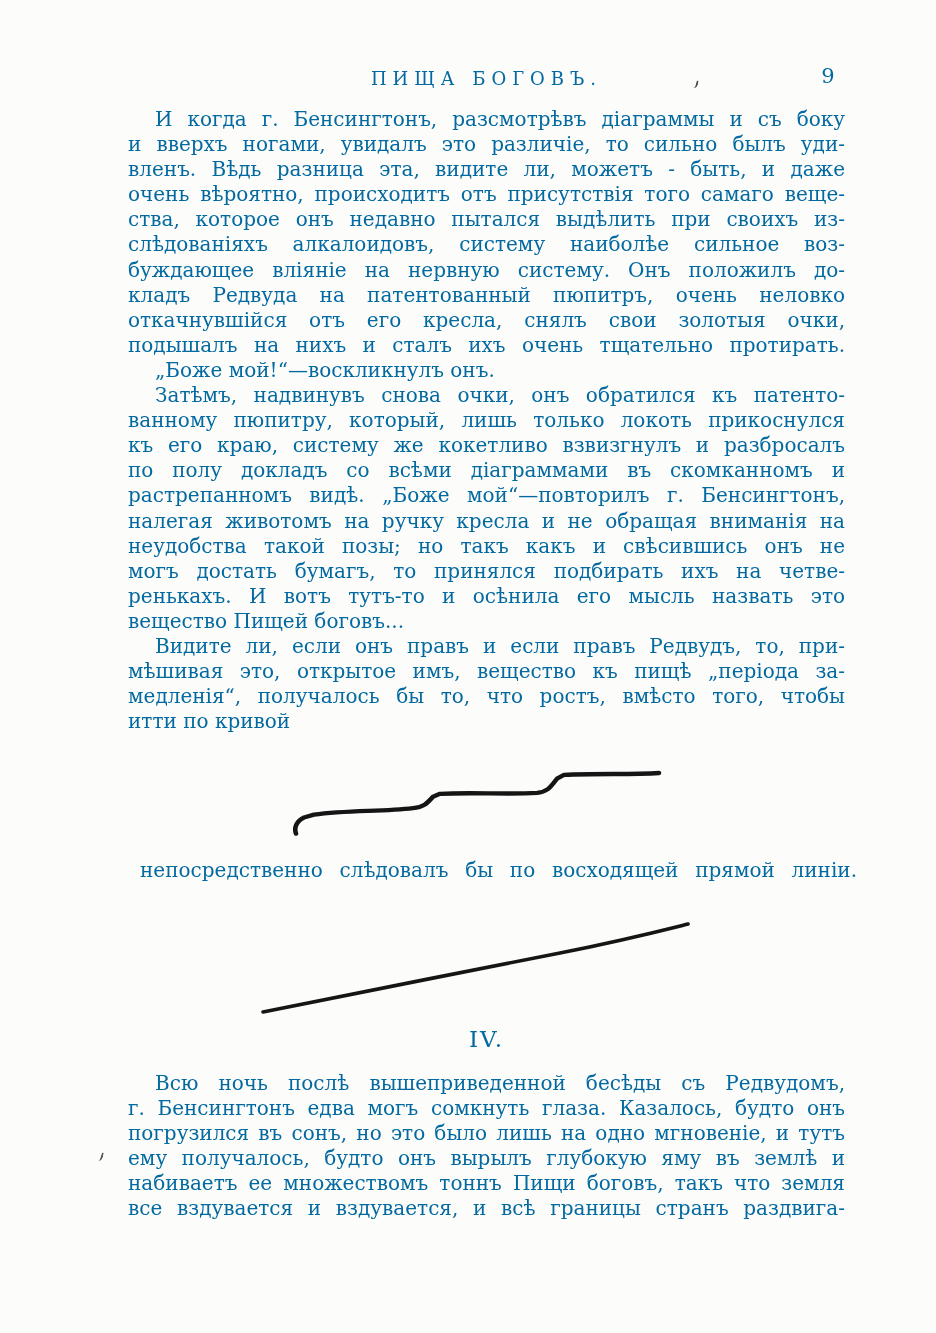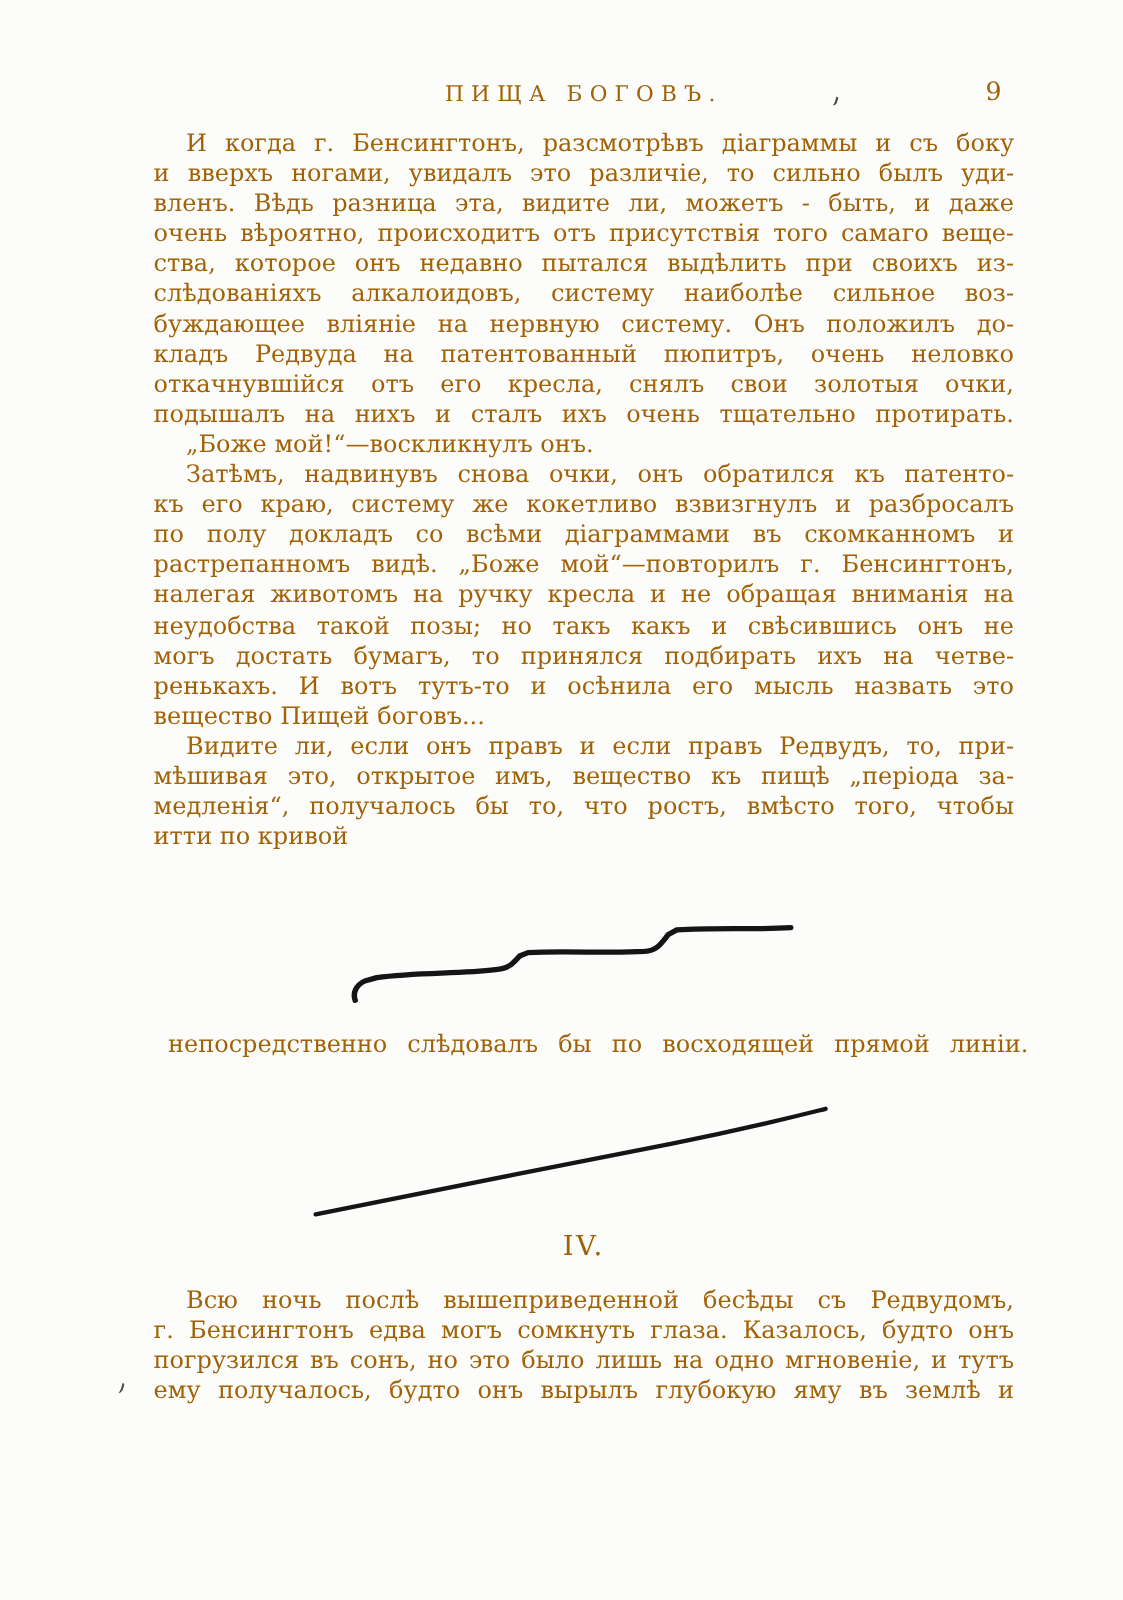--- a/index.html
+++ b/index.html
@@ -3,21 +3,21 @@
 <meta charset="utf-8">
 <style>
   html,body { margin:0; padding:0; }
   body { background:#e9e9e9; }
   .page {
     position:relative;
     width:936px; height:1333px;
     margin:0 auto;
     background:#fcfcfa;
     font-family:"DejaVu Serif","Liberation Serif",serif;
-    color:#a16207;
+    color:#0369a1;
     overflow:hidden;
   }
   .running-title {
     position:absolute; top:68px; left:128px; width:717px;
     text-align:center;
     font-size:18px; letter-spacing:6px;
     white-space:nowrap;
   }
   .page-number {
     position:absolute; top:64px; left:810px; width:36px;
@@ -71,20 +71,21 @@
       <div class="tline justify">вленъ. Вѣдь разница эта, видите ли, можетъ - быть, и даже</div>
       <div class="tline justify">очень вѣроятно, происходитъ отъ присутствія того самаго веще-</div>
       <div class="tline justify">ства, которое онъ недавно пытался выдѣлить при своихъ из-</div>
       <div class="tline justify">слѣдованіяхъ алкалоидовъ, систему наиболѣе сильное воз-</div>
       <div class="tline justify">буждающее вліяніе на нервную систему. Онъ положилъ до-</div>
       <div class="tline justify">кладъ Редвуда на патентованный пюпитръ, очень неловко</div>
       <div class="tline justify">откачнувшійся отъ его кресла, снялъ свои золотыя очки,</div>
       <div class="tline justify">подышалъ на нихъ и сталъ ихъ очень тщательно протирать.</div>
       <div class="tline indent">„Боже мой!“—воскликнулъ онъ.</div>
       <div class="tline justify indent">Затѣмъ, надвинувъ снова очки, онъ обратился къ патенто-</div>
+      <div class="tline justify">ванному пюпитру, который, лишь только локоть прикоснулся</div>
       <div class="tline justify">къ его краю, систему же кокетливо взвизгнулъ и разбросалъ</div>
       <div class="tline justify">по полу докладъ со всѣми діаграммами въ скомканномъ и</div>
       <div class="tline justify">растрепанномъ видѣ. „Боже мой“—повторилъ г. Бенсингтонъ,</div>
       <div class="tline justify">налегая животомъ на ручку кресла и не обращая вниманія на</div>
       <div class="tline justify">неудобства такой позы; но такъ какъ и свѣсившись онъ не</div>
       <div class="tline justify">могъ достать бумагъ, то принялся подбирать ихъ на четве-</div>
       <div class="tline justify">ренькахъ. И вотъ тутъ-то и осѣнила его мысль назвать это</div>
       <div class="tline">вещество Пищей боговъ...</div>
       <div class="tline justify indent">Видите ли, если онъ правъ и если правъ Редвудъ, то, при-</div>
       <div class="tline justify">мѣшивая это, открытое имъ, вещество къ пищѣ „періода за-</div>
@@ -106,18 +107,20 @@
     </svg>
   </div>
 
   <div class="section-heading">IV.</div>
 
   <div class="text-block" id="block2">
       <div class="tline justify indent">Всю ночь послѣ вышеприведенной бесѣды съ Редвудомъ,</div>
       <div class="tline justify">г. Бенсингтонъ едва могъ сомкнуть глаза. Казалось, будто онъ</div>
       <div class="tline justify">погрузился въ сонъ, но это было лишь на одно мгновеніе, и тутъ</div>
       <div class="tline justify">ему получалось, будто онъ вырылъ глубокую яму въ землѣ и</div>
+      <div class="tline justify">набиваетъ ее множествомъ тоннъ Пищи боговъ, такъ что земля</div>
+      <div class="tline justify">все вздувается и вздувается, и всѣ границы странъ раздвига-</div>
     </div>
 
   <div class="scan-artifact" id="artifact1"></div>
   <div class="scan-artifact" id="artifact2"></div>
 
 </div>
 
 </body></html>

